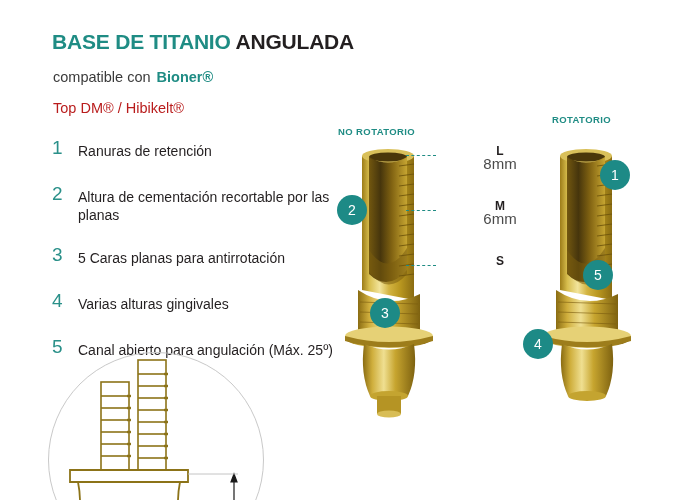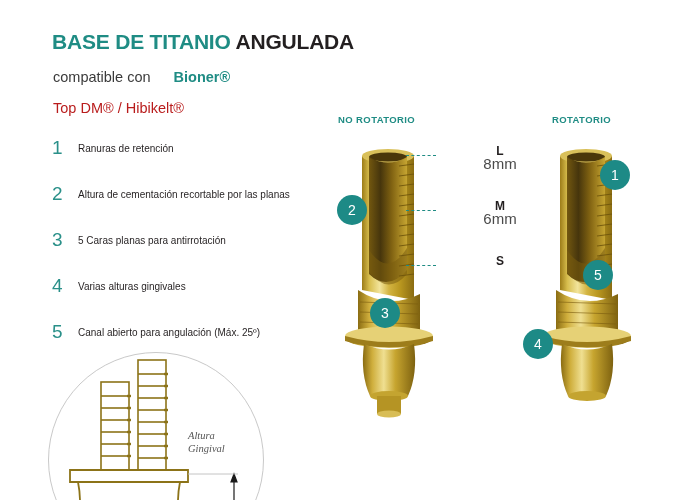--- a/index.html
+++ b/index.html
@@ -38,21 +38,21 @@
     position: absolute;
     left: 53px;
     top: 69px;
     font-size: 14.5px;
     color: #3a3a3a;
     white-space: nowrap;
   }
   .subtitle .brand {
     color: #1f8c84;
     font-weight: bold;
-    margin-left: 23px;
+    margin-left: 6px;
   }
   .subtitle2 {
     position: absolute;
     left: 53px;
     top: 100px;
     font-size: 14.5px;
     color: #b91c1c;
     white-space: nowrap;
   }
 
@@ -72,37 +72,37 @@
   .feature .num {
     position: absolute;
     left: 2px;
     top: -2px;
     font-size: 19px;
     color: #2a9089;
     font-weight: normal;
     line-height: 1;
   }
   .feature .txt {
-    font-size: 10px;
+    font-size: 14px;
     line-height: 1.32;
     color: #231f20;
     display: block;
     padding-top: 2px;
   }
 
   
   .col-head {
     position: absolute;
     font-size: 9.5px;
     font-weight: bold;
     color: #1f8c84;
     letter-spacing: 0.4px;
     white-space: nowrap;
   }
-  .col-head.left  { left: 338px; top: 114px; }
+  .col-head.left  { left: 338px; top: 126px; }
   .col-head.right { left: 552px; top: 114px; }
 
   
   .scale { position: absolute; left: 440px; top: 145px; width: 120px; height: 140px; }
   .scale-row {
     position: absolute;
     left: 0; width: 120px;
     height: 34px;
     text-align: center;
   }
@@ -457,19 +457,15 @@
         <path d="M186 122 L183 130 L189 130 Z"></path>
         <path d="M186 166 L183 158 L189 158 Z"></path>
       </g>
 
       <g stroke="#bdbdbd" stroke-width="0.9" fill="none">
         <path d="M140 122 L190 122"></path>
         <path d="M132 166 L190 166"></path>
       </g>
     </svg>
 
-    <div class="dim-label">
-      <span>Altura</span><br>
-      <span>Gingival</span>
-    </div>
   </div>
 
 </div>
 
 </body></html>

